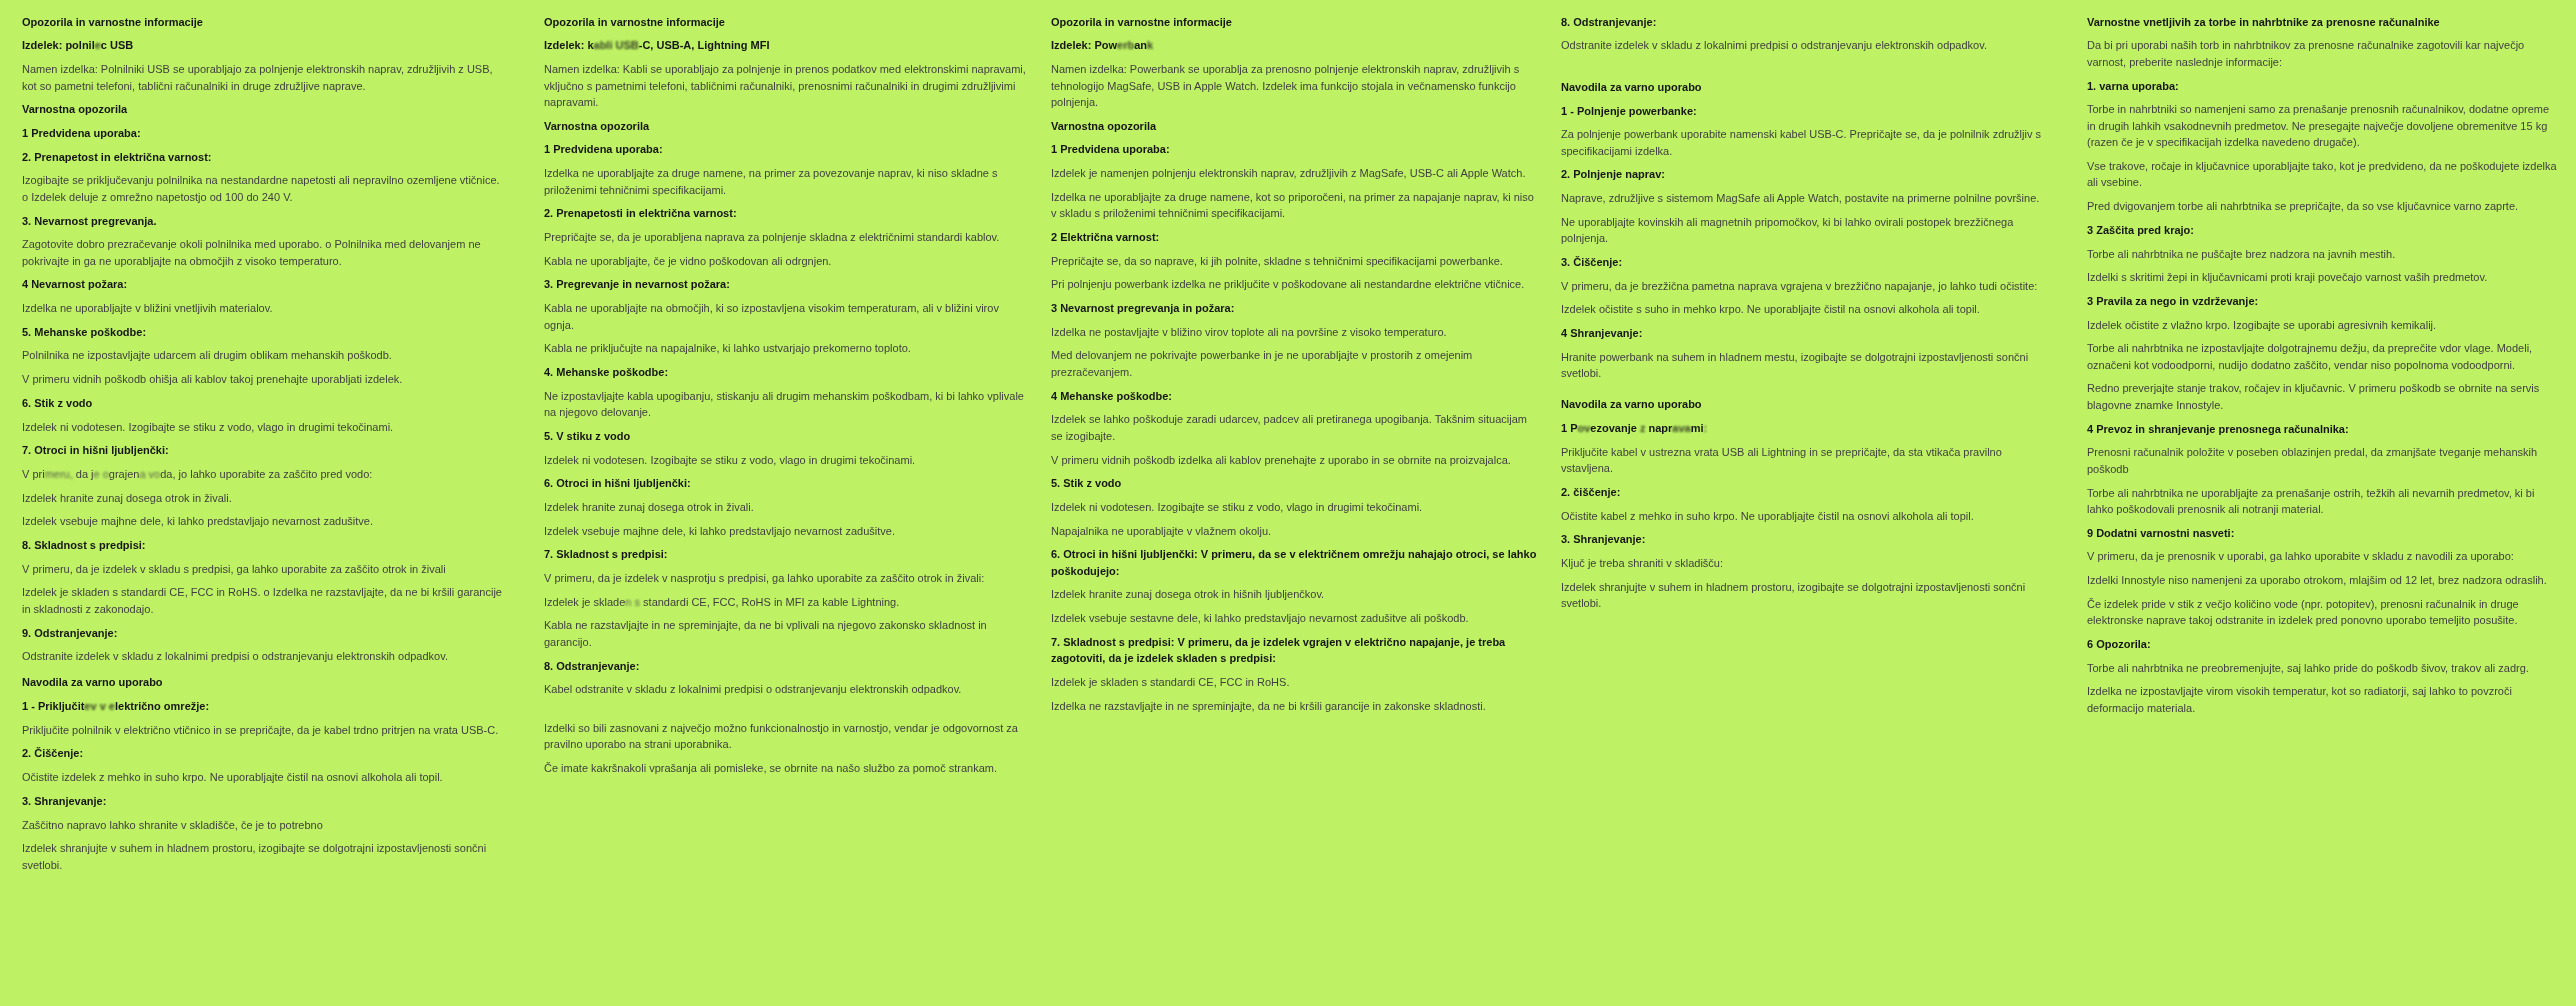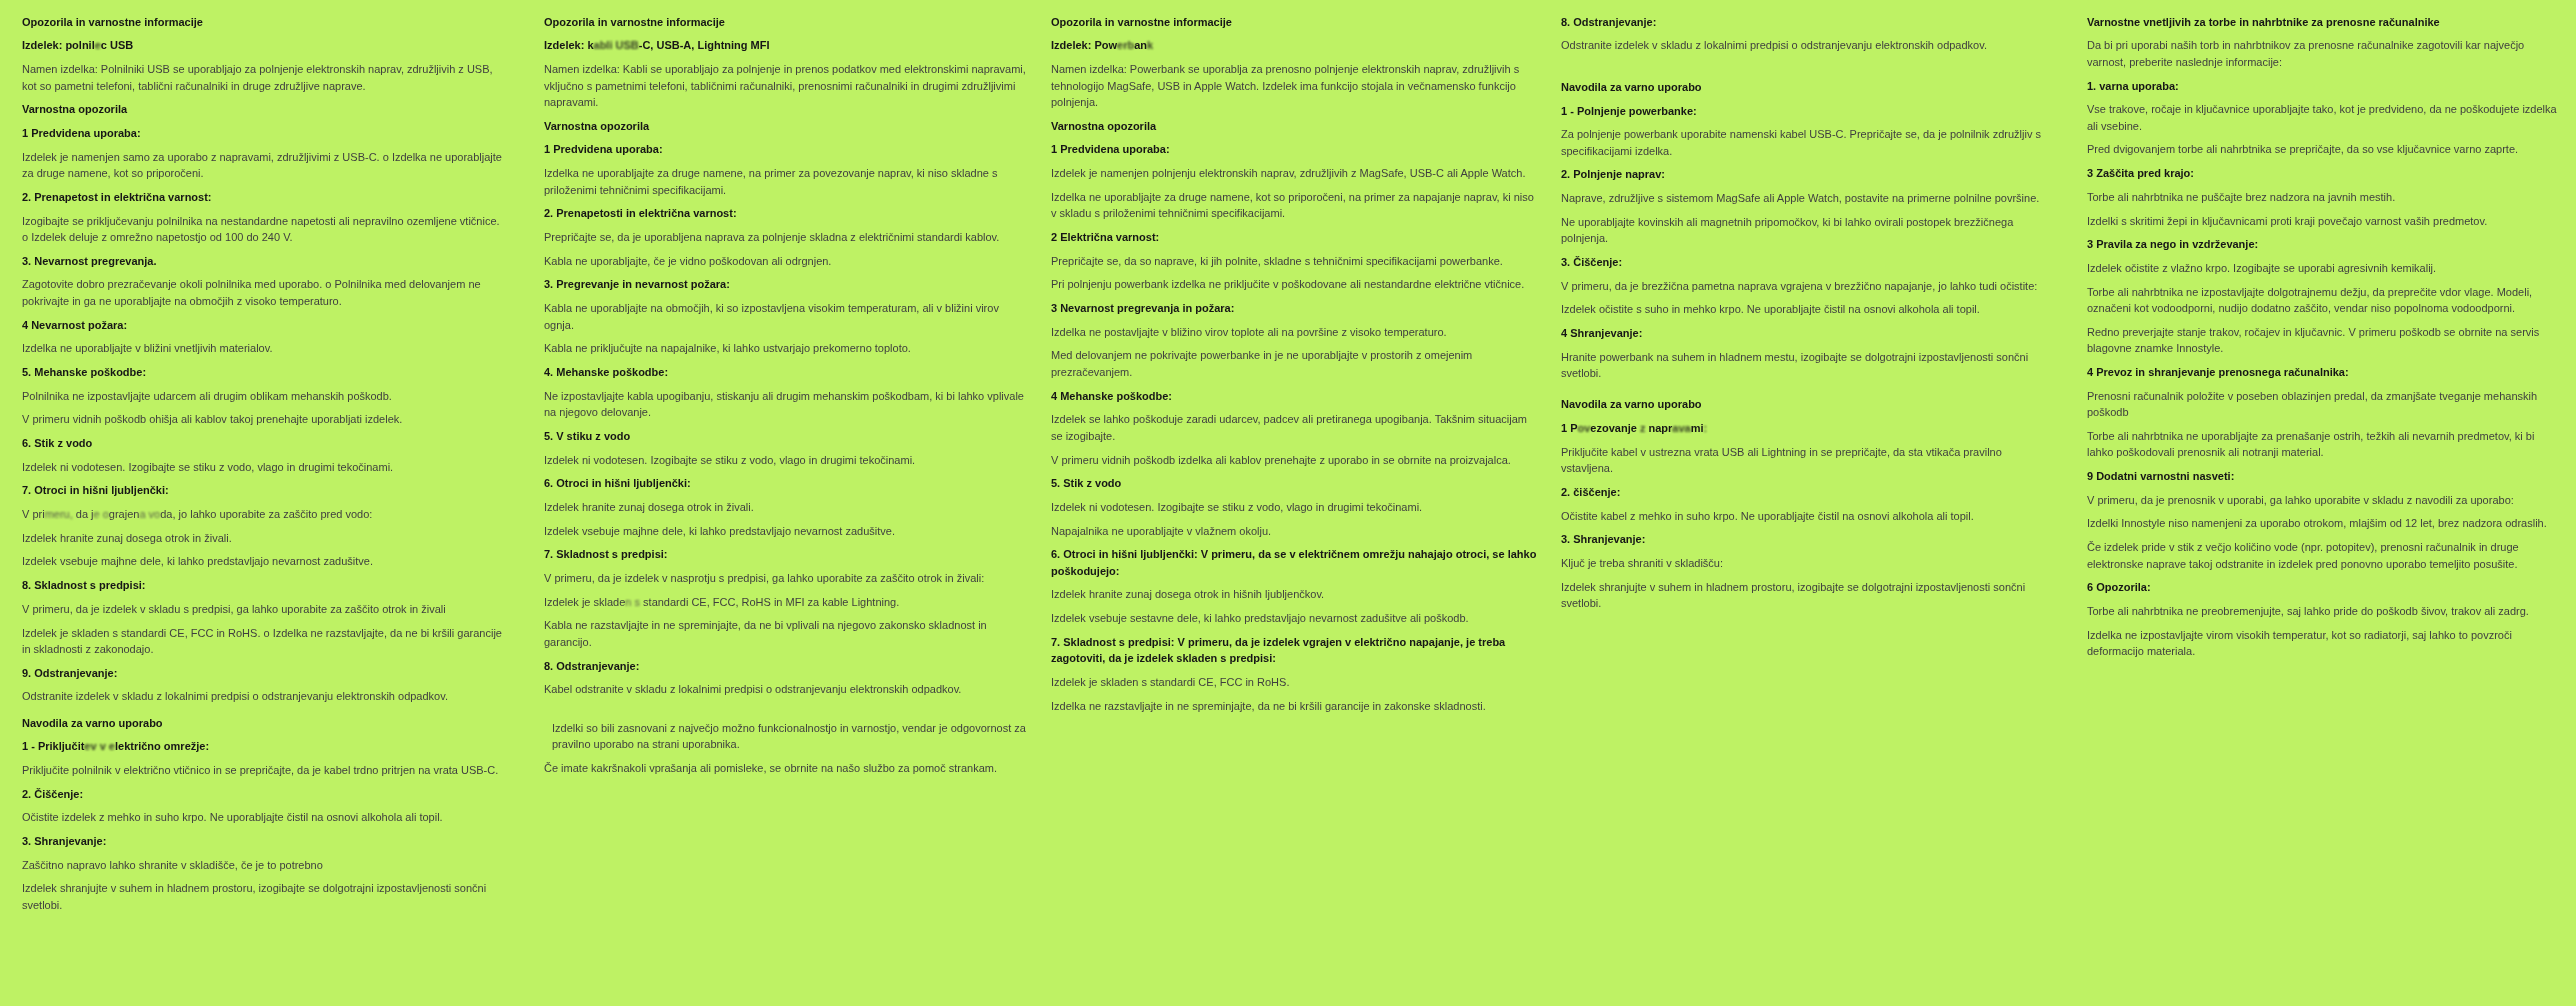--- a/index.html
+++ b/index.html
@@ -26,21 +26,20 @@
 </head>
 <body>
 
 <main class="page" style="background: #bef264;">
     <div class="col" style="left: 22px; width: 483px;">
       <div class="h">Opozorila in varnostne informacije</div>
       <div class="h">Izdelek: polnil<span class="blur">e</span>c USB</div>
       <div class="p">Namen izdelka: Polnilniki USB se uporabljajo za polnjenje elektronskih naprav, združljivih z USB, kot so pametni telefoni, tablični računalniki in druge združljive naprave.</div>
       <div class="h">Varnostna opozorila</div>
       <div class="h">1 Predvidena uporaba:</div>
-      <div class="p">Izdelek je namenjen samo za uporabo z napravami, združljivimi z USB-C. o Izdelka ne uporabljajte za druge namene, kot so priporočeni.</div>
       <div class="h">2. Prenapetost in električna varnost:</div>
       <div class="p">Izogibajte se priključevanju polnilnika na nestandardne napetosti ali nepravilno ozemljene vtičnice. o Izdelek deluje z omrežno napetostjo od 100 do 240 V.</div>
       <div class="h">3. Nevarnost pregrevanja.</div>
       <div class="p">Zagotovite dobro prezračevanje okoli polnilnika med uporabo. o Polnilnika med delovanjem ne pokrivajte in ga ne uporabljajte na območjih z visoko temperaturo.</div>
       <div class="h">4 Nevarnost požara:</div>
       <div class="p">Izdelka ne uporabljajte v bližini vnetljivih materialov.</div>
       <div class="h">5. Mehanske poškodbe:</div>
       <div class="p">Polnilnika ne izpostavljajte udarcem ali drugim oblikam mehanskih poškodb.</div>
       <div class="p">V primeru vidnih poškodb ohišja ali kablov takoj prenehajte uporabljati izdelek.</div>
       <div class="h">6. Stik z vodo</div>
@@ -82,21 +81,21 @@
       <div class="p">Izdelek ni vodotesen. Izogibajte se stiku z vodo, vlago in drugimi tekočinami.</div>
       <div class="h">6. Otroci in hišni ljubljenčki:</div>
       <div class="p">Izdelek hranite zunaj dosega otrok in živali.</div>
       <div class="p">Izdelek vsebuje majhne dele, ki lahko predstavljajo nevarnost zadušitve.</div>
       <div class="h">7. Skladnost s predpisi:</div>
       <div class="p">V primeru, da je izdelek v nasprotju s predpisi, ga lahko uporabite za zaščito otrok in živali:</div>
       <div class="p">Izdelek je sklade<span class="blur">n s</span> standardi CE, FCC, RoHS in MFI za kable Lightning.</div>
       <div class="p">Kabla ne razstavljajte in ne spreminjajte, da ne bi vplivali na njegovo zakonsko skladnost in garancijo.</div>
       <div class="h">8. Odstranjevanje:</div>
       <div class="p">Kabel odstranite v skladu z lokalnimi predpisi o odstranjevanju elektronskih odpadkov.</div>
-      <div class="p" style="margin-top: 22px; margin-left: 8px;">Izdelki so bili zasnovani z največjo možno funkcionalnostjo in varnostjo, vendar je odgovornost za pravilno uporabo na strani uporabnika.</div>
+      <div class="p" style="margin-top: 22px;">Izdelki so bili zasnovani z največjo možno funkcionalnostjo in varnostjo, vendar je odgovornost za pravilno uporabo na strani uporabnika.</div>
       <div class="p">Če imate kakršnakoli vprašanja ali pomisleke, se obrnite na našo službo za pomoč strankam.</div>
     </div>
     <div class="col" style="left: 1051px; width: 489px;">
       <div class="h">Opozorila in varnostne informacije</div>
       <div class="h">Izdelek: Pow<span class="blur">erb</span>an<span class="blur">k</span></div>
       <div class="p">Namen izdelka: Powerbank se uporablja za prenosno polnjenje elektronskih naprav, združljivih s tehnologijo MagSafe, USB in Apple Watch. Izdelek ima funkcijo stojala in večnamensko funkcijo polnjenja.</div>
       <div class="h">Varnostna opozorila</div>
       <div class="h">1 Predvidena uporaba:</div>
       <div class="p">Izdelek je namenjen polnjenju elektronskih naprav, združljivih z MagSafe, USB-C ali Apple Watch.</div>
       <div class="p">Izdelka ne uporabljajte za druge namene, kot so priporočeni, na primer za napajanje naprav, ki niso v skladu s priloženimi tehničnimi specifikacijami.</div>
@@ -139,20 +138,21 @@
       <div class="h">2. čiščenje:</div>
       <div class="p">Očistite kabel z mehko in suho krpo. Ne uporabljajte čistil na osnovi alkohola ali topil.</div>
       <div class="h">3. Shranjevanje:</div>
       <div class="p">Ključ je treba shraniti v skladišču:</div>
       <div class="p">Izdelek shranjujte v suhem in hladnem prostoru, izogibajte se dolgotrajni izpostavljenosti sončni svetlobi.</div>
     </div>
     <div class="col" style="left: 2087px; width: 471px;">
       <div class="h">Varnostne vnetljivih za torbe in nahrbtnike za prenosne računalnike</div>
       <div class="p">Da bi pri uporabi naših torb in nahrbtnikov za prenosne računalnike zagotovili kar največjo varnost, preberite naslednje informacije:</div>
       <div class="h">1. varna uporaba:</div>
+      <div class="p">Torbe in nahrbtniki so namenjeni samo za prenašanje prenosnih računalnikov, dodatne opreme in drugih lahkih vsakodnevnih predmetov. Ne presegajte največje dovoljene obremenitve 15 kg (razen če je v specifikacijah izdelka navedeno drugače).</div>
       <div class="p">Vse trakove, ročaje in ključavnice uporabljajte tako, kot je predvideno, da ne poškodujete izdelka ali vsebine.</div>
       <div class="p">Pred dvigovanjem torbe ali nahrbtnika se prepričajte, da so vse ključavnice varno zaprte.</div>
       <div class="h">3 Zaščita pred krajo:</div>
       <div class="p">Torbe ali nahrbtnika ne puščajte brez nadzora na javnih mestih.</div>
       <div class="p">Izdelki s skritimi žepi in ključavnicami proti kraji povečajo varnost vaših predmetov.</div>
       <div class="h">3 Pravila za nego in vzdrževanje:</div>
       <div class="p">Izdelek očistite z vlažno krpo. Izogibajte se uporabi agresivnih kemikalij.</div>
       <div class="p">Torbe ali nahrbtnika ne izpostavljajte dolgotrajnemu dežju, da preprečite vdor vlage. Modeli, označeni kot vodoodporni, nudijo dodatno zaščito, vendar niso popolnoma vodoodporni.</div>
       <div class="p">Redno preverjajte stanje trakov, ročajev in ključavnic. V primeru poškodb se obrnite na servis blagovne znamke Innostyle.</div>
       <div class="h">4 Prevoz in shranjevanje prenosnega računalnika:</div>

